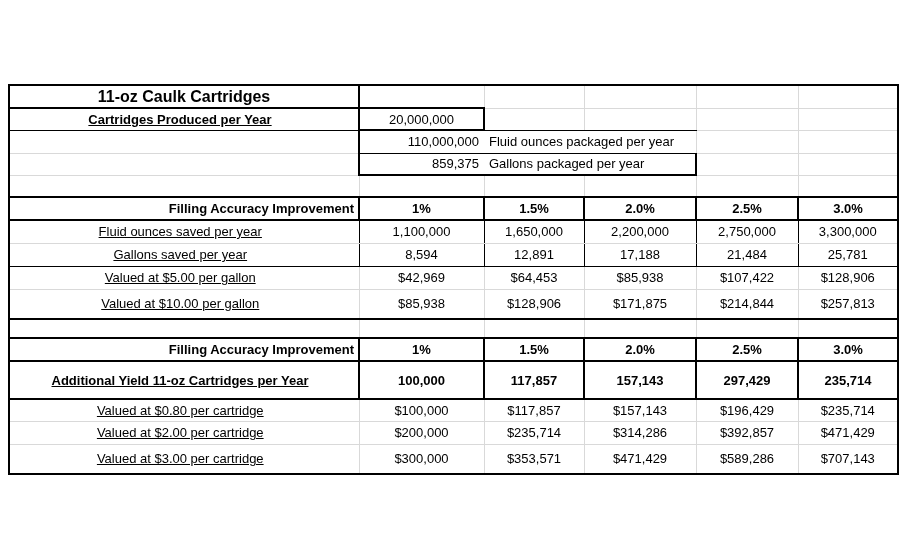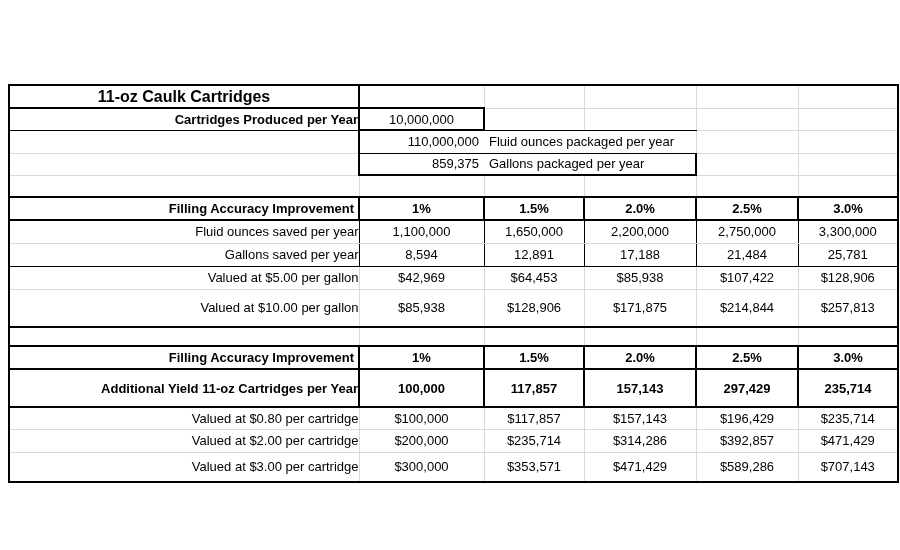--- a/index.html
+++ b/index.html
@@ -36,21 +36,21 @@
   .t2{border-top:2px solid var(--ink);}
   .l2{border-left:2px solid var(--ink);}
   .r2{border-right:2px solid var(--ink);}
   .b2{border-bottom:2px solid var(--ink);}
   .r1{border-right:1px solid var(--ink);}
   .b1{border-bottom:1px solid var(--ink);}
   .rf{border-right:1px solid var(--grid);}
   .bf{border-bottom:1px solid var(--grid);}
   
   .title{font-weight:bold;font-size:16px;text-align:center;}
-  .lab{text-align:right;padding-right:0;}
+  .lab{text-align:center;padding-right:12px;text-decoration:underline;}
   .labc{text-align:right;}
   .val{text-align:center;}
   .valr{text-align:right;padding-right:5px;}
   .left{text-align:left;padding-left:5px;margin-left:38px;}
   .bold{font-weight:bold;}
 </style>
 </head>
 <body>
 
 <div class="canvas">
@@ -69,21 +69,21 @@
       <td class="t2 l2 r2 b2 title">11-oz Caulk Cartridges</td>
       <td class="t2 rf bf"></td>
       <td class="t2 rf bf"></td>
       <td class="t2 rf bf"></td>
       <td class="t2 rf bf"></td>
       <td class="t2 r2 bf"></td>
     </tr>
 
     <tr style="height:22px">
       <td class="l2 r2 b1 lab bold">Cartridges Produced per Year</td>
-      <td class="t2 r2 b2 val">10,000,000</td>
+      <td class="t2 r2 b2 val">20,000,000</td>
       <td class="rf b1"></td>
       <td class="rf b1"></td>
       <td class="rf bf"></td>
       <td class="r2 bf"></td>
     </tr>
 
     <tr style="height:23px">
       <td class="l2 r2 bf"></td>
       <td class="b1 valr">110,000,000</td>
       <td class="b1 rf left" colspan="2">Fluid ounces packaged per year</td>
@@ -138,21 +138,21 @@
     <tr style="height:23px">
       <td class="l2 rf bf lab">Valued at $5.00 per gallon</td>
       <td class="rf bf val">$42,969</td>
       <td class="rf bf val">$64,453</td>
       <td class="rf bf val">$85,938</td>
       <td class="rf bf val">$107,422</td>
       <td class="r2 bf val">$128,906</td>
     </tr>
 
 
-    <tr style="height:38px">
+    <tr style="height:30px">
       <td class="l2 rf b2 lab">Valued at $10.00 per gallon</td>
       <td class="rf b2 val">$85,938</td>
       <td class="rf b2 val">$128,906</td>
       <td class="rf b2 val">$171,875</td>
       <td class="rf b2 val">$214,844</td>
       <td class="r2 b2 val">$257,813</td>
     </tr>
 
     <tr style="height:19px">
       <td class="l2 rf b2"></td>

